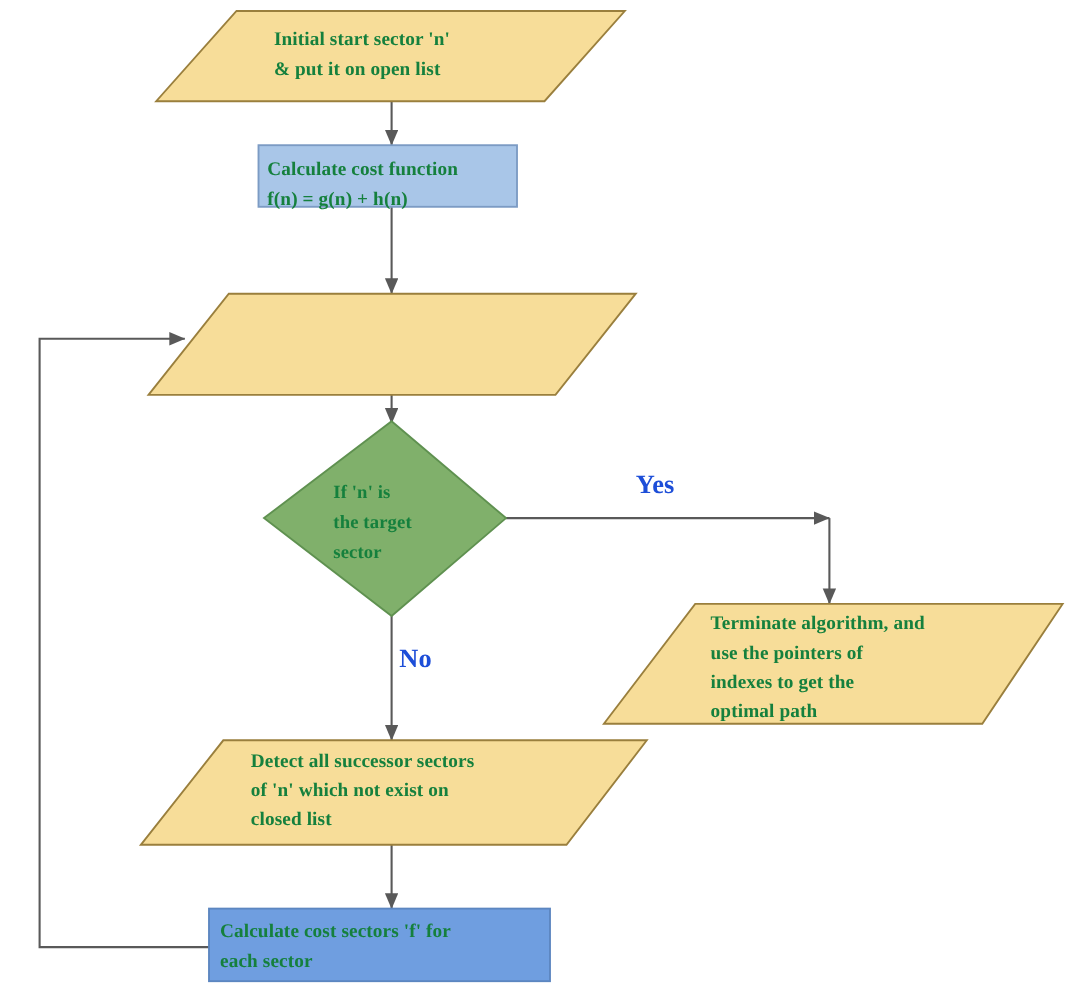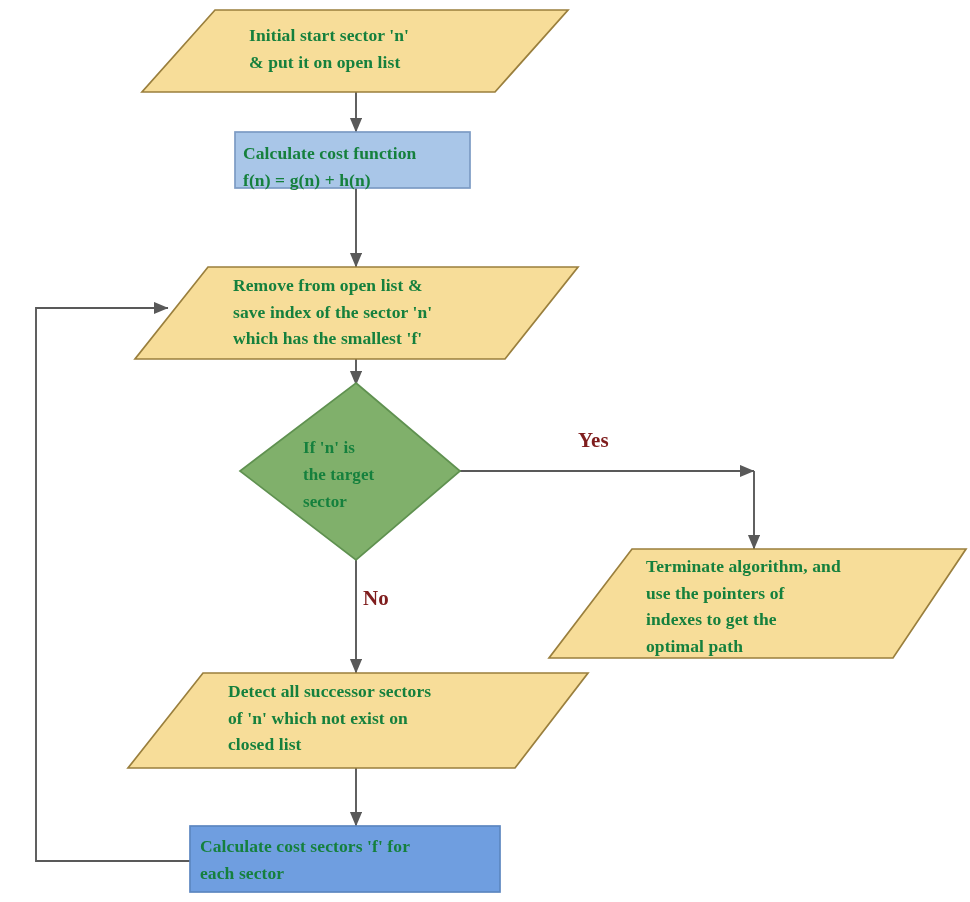--- a/index.html
+++ b/index.html
@@ -28,23 +28,23 @@
     color: #15803d;
     font-weight: bold;
     font-size: 17.5px;
     line-height: 1.52;
     letter-spacing: 0.1px;
     white-space: pre-line;
     pointer-events: none;
   }
   .edge-label {
     position: absolute;
-    color: #7f1d1d;
+    color: #1d4ed8;
     font-weight: bold;
-    font-size: 21px;
+    font-size: 24px;
     letter-spacing: 0.2px;
   }
 </style>
 </head>
 <body>
 
 <div id="canvas">
 
   <svg class="layer" viewBox="0 0 970 902" xmlns="http://www.w3.org/2000/svg">
     <defs>
@@ -80,23 +80,20 @@
 
     <rect x="190" y="826" width="310" height="66" fill="#6f9ee0" stroke="#5c86c0" stroke-width="1.7"></rect>
   </svg>
 
   <div class="node-text" style="left:249px; top:22px; width:300px;">Initial start sector 'n'
 &amp; put it on open list</div>
 
   <div class="node-text" style="left:243px; top:140px; width:240px;">Calculate cost function
 f(n) = g(n) + h(n)</div>
 
-  <div class="node-text" style="left:233px; top:272px; width:320px;">Remove from open list &amp;
-save index of the sector 'n'
-which has the smallest 'f'</div>
 
   <div class="node-text" style="left:303px; top:434px; width:150px; font-size:17px; line-height:1.6;">If 'n' is
 the target
 sector</div>
 
   <div class="node-text" style="left:228px; top:678px; width:330px;">Detect all successor sectors
 of 'n' which not exist on
 closed list</div>
 
   <div class="node-text" style="left:646px; top:553px; width:300px;">Terminate algorithm, and

